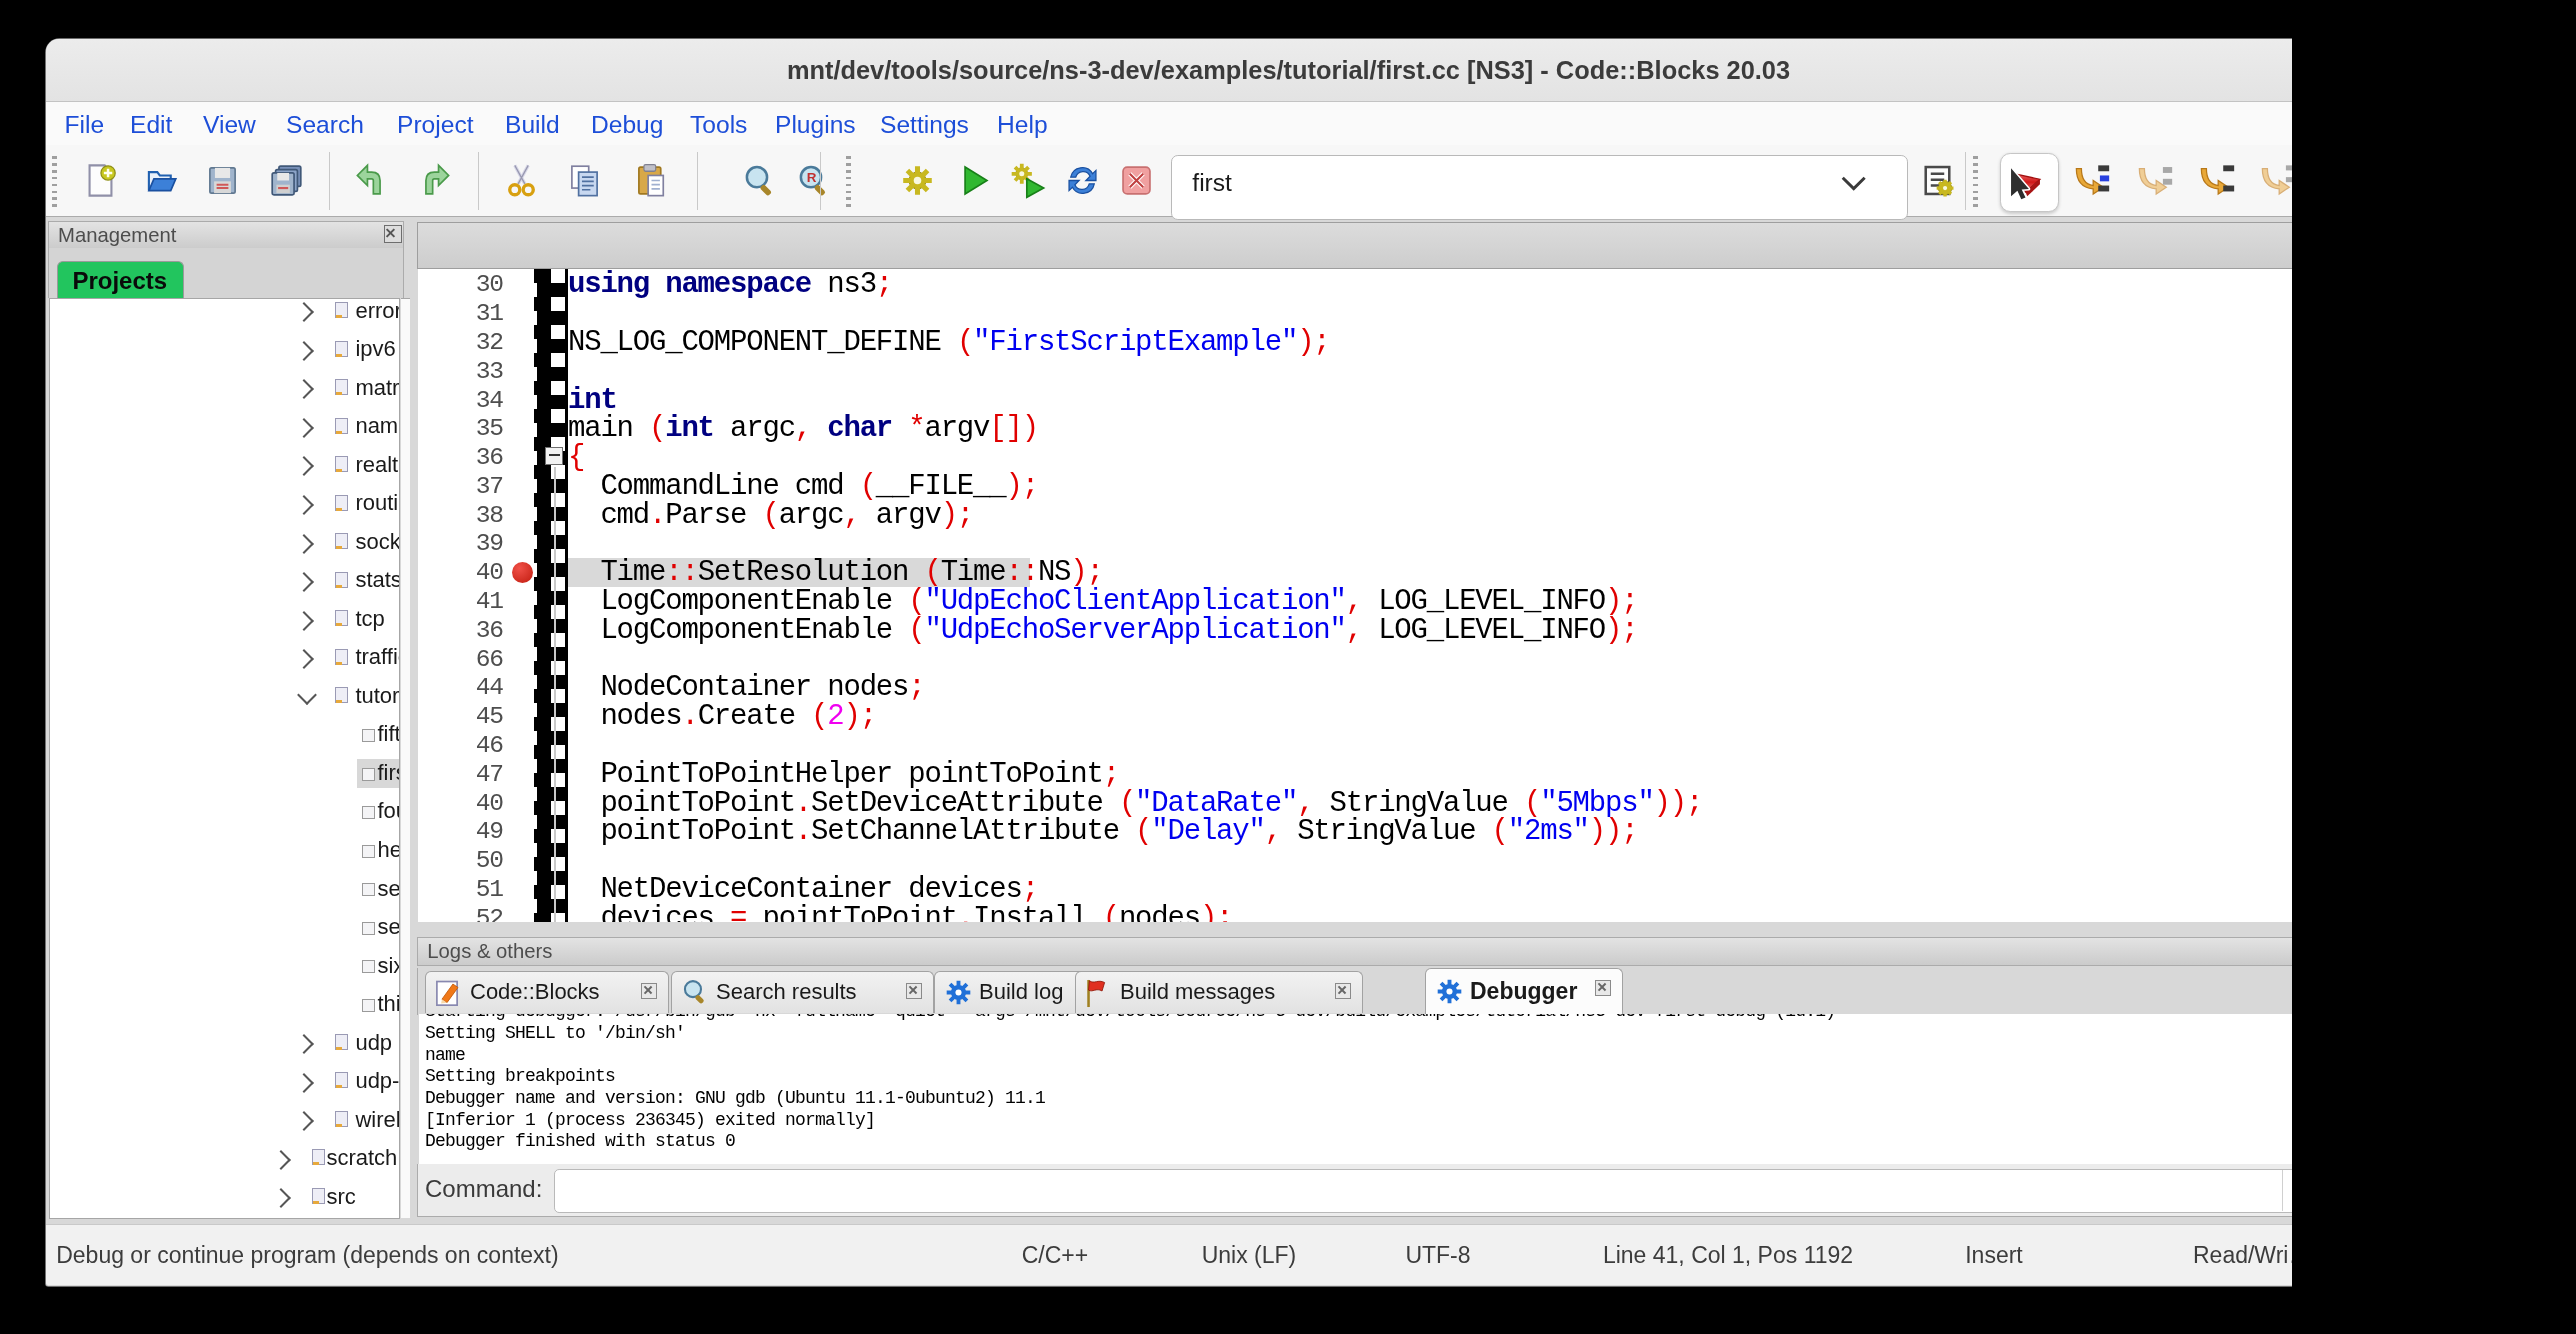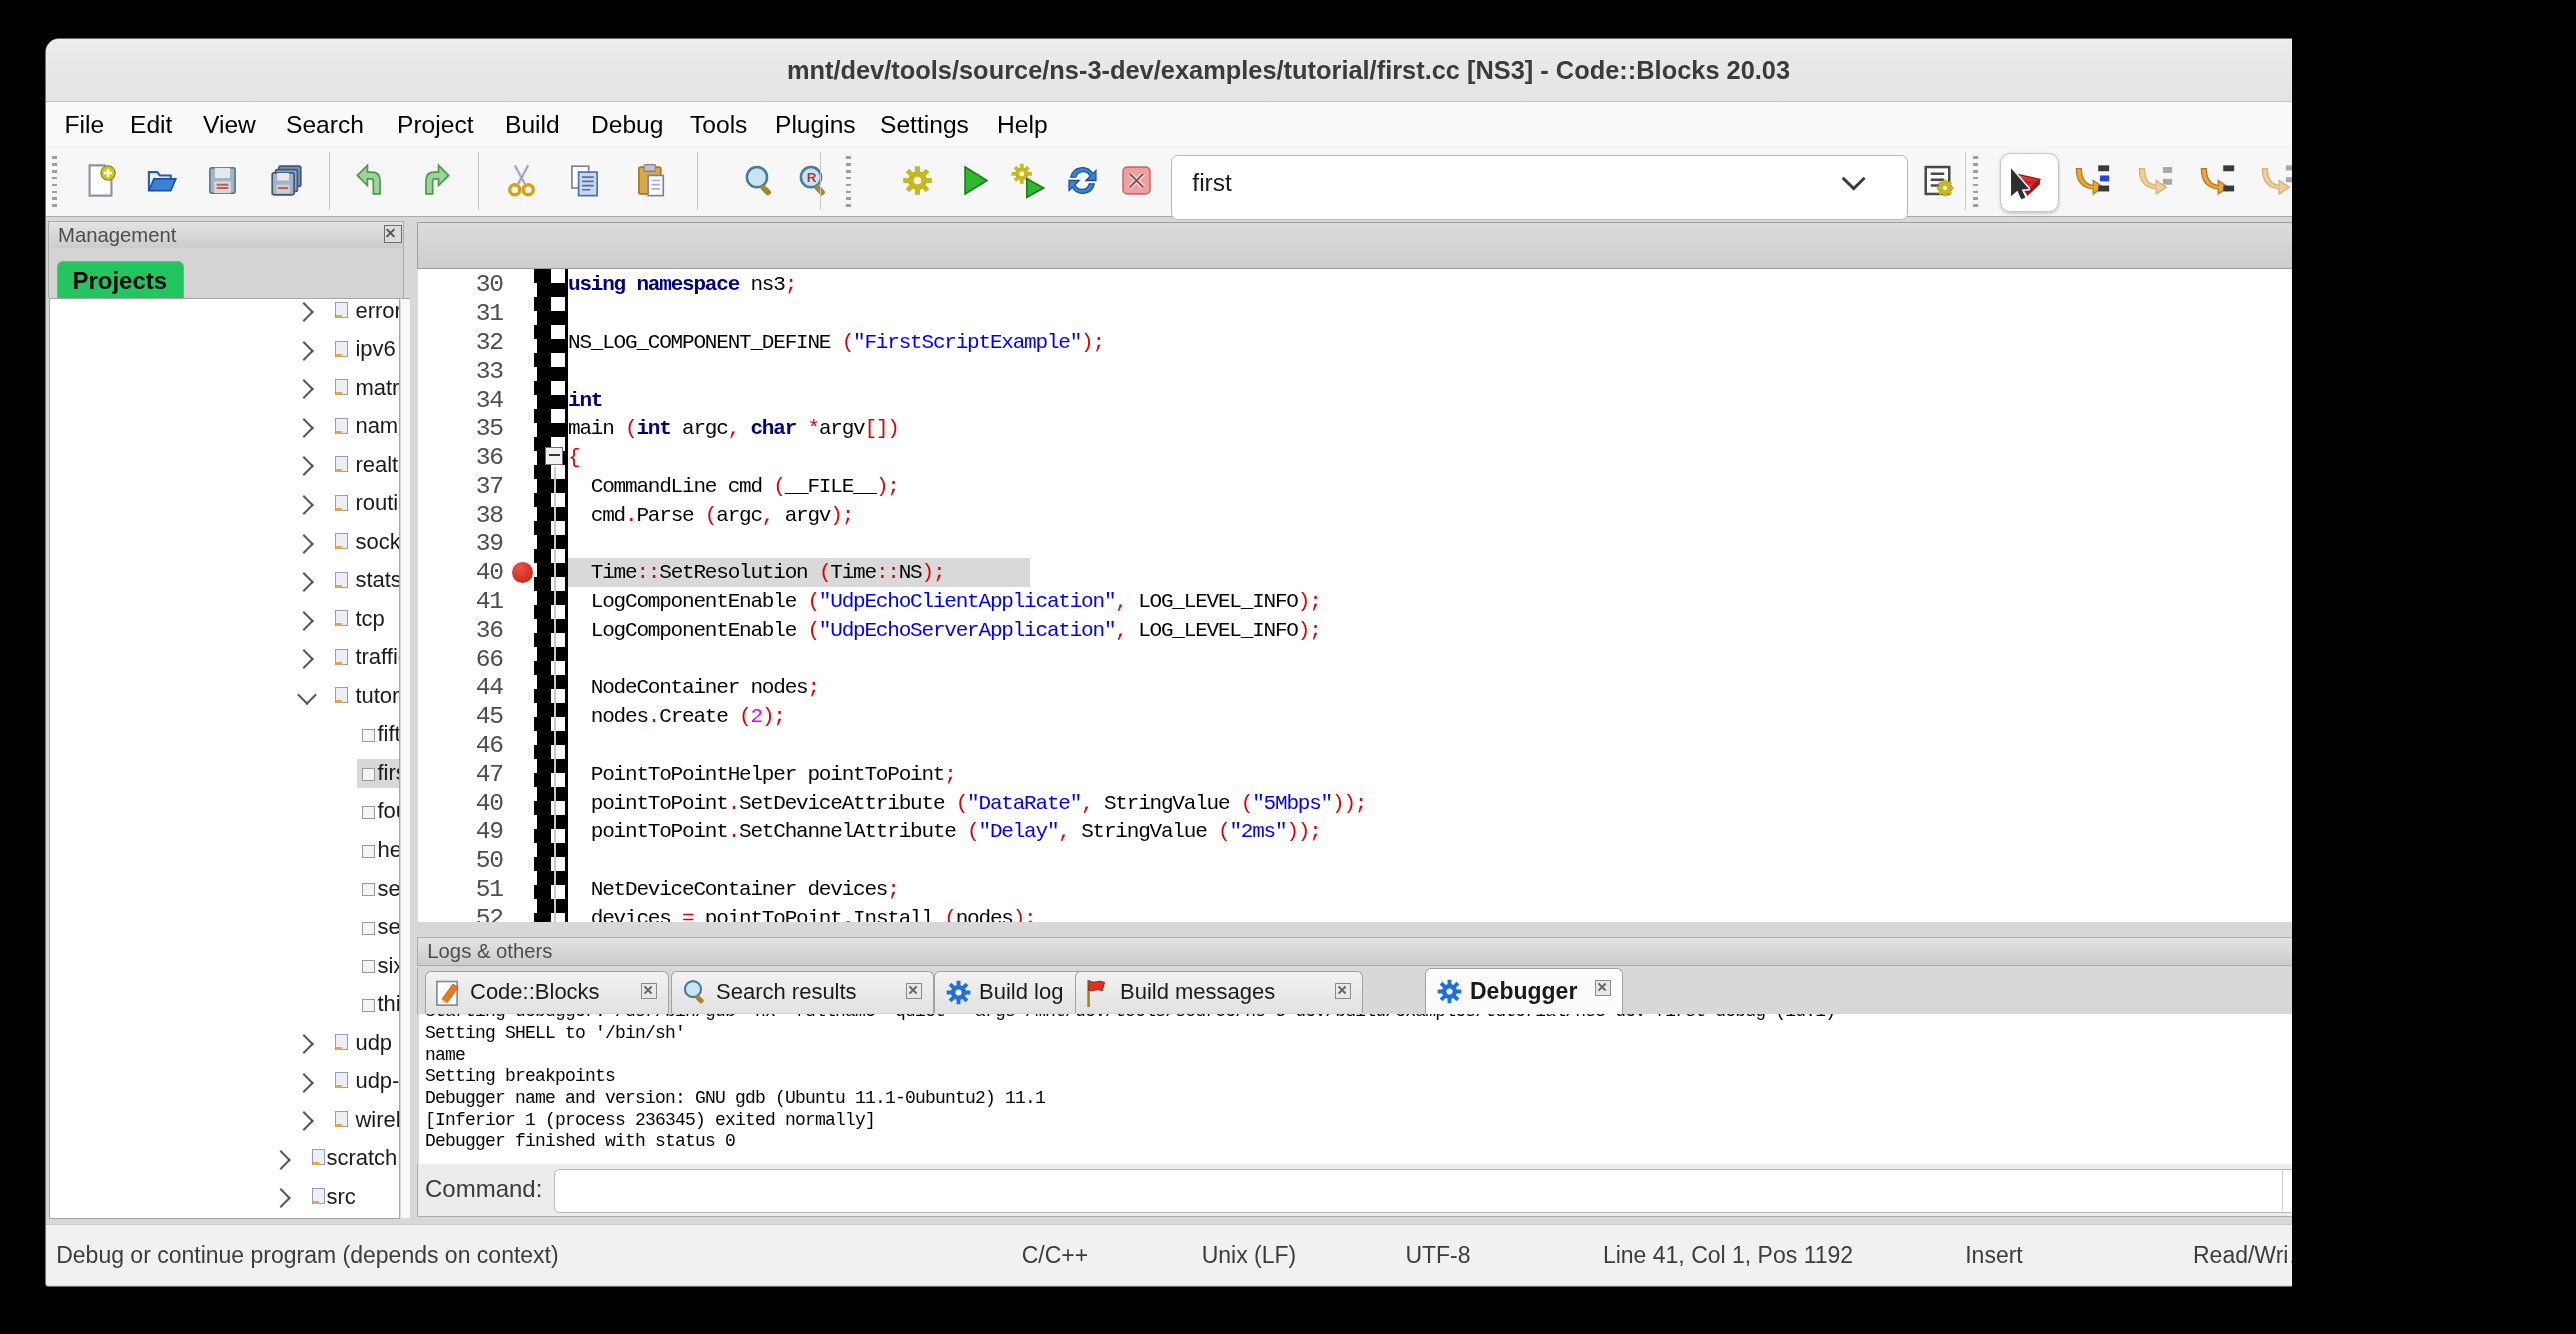--- a/index.html
+++ b/index.html
@@ -8,21 +8,21 @@
 
 #titlebar{left:0;top:0;width:2485px;height:62px;background:linear-gradient(#ECECEC,#E3E3E3);border-radius:12.7px 12.7px 0 0;border-bottom:0.8px solid #C3C3C3;}
 #title{width:2485px;top:17px;text-align:center;font-weight:bold;font-size:25.4px;color:#3B3B3B;}
 #btnmin{left:2317px;top:34px;width:23px;height:3px;background:#3B3B3B;}
 #btnmax{left:2389px;top:20.3px;width:19.5px;height:19.5px;border:1.7px solid #3B3B3B;}
 #btnclose{left:2439px;top:14.4px;width:33px;height:33px;border-radius:50%;background:#E95420;}
 #btnclose:before,#btnclose:after{content:"";position:absolute;left:7.6px;top:15px;width:18px;height:3px;background:#fff;transform:rotate(45deg);}
 #btnclose:after{transform:rotate(-45deg);}
 
 #menubar{left:0;top:63px;width:2485px;height:43px;background:#FAFAFA;}
-.mi{position:absolute;top:8.5px;font-size:24.6px;color:#000000;}
+.mi{position:absolute;top:8.5px;font-size:24.6px;color:#1d4ed8;}
 
 #toolbar{left:0;top:106px;width:2485px;height:71px;background:#F7F7F7;border-bottom:1.7px solid #ABABAB;}
 .grip{position:absolute;top:8.5px;width:5.1px;height:54px;background:repeating-linear-gradient(#F7F7F7 0 2.5px,#9f9f9f 2.5px 5.1px,#F7F7F7 5.1px 6.8px);}
 .tsep{position:absolute;top:6.8px;width:1.3px;height:58px;background:#C9C9C9;}
 .ticon{position:absolute;top:17px;width:37px;height:37px;}
 
 #combo1{left:1125px;top:10.2px;width:735px;height:63px;background:#fff;border:1.3px solid #B9B9B9;border-radius:6.8px;}
 #combo1 span{position:absolute;left:20.3px;top:12.7px;font-size:24.6px;color:#1a1a1a;}
 
 .caption{background:linear-gradient(#E3E3E3,#CBCBCB);border:0.8px solid #ABABAB;}
@@ -37,21 +37,21 @@
 #projtab span{position:absolute;left:14.4px;top:5.1px;font-weight:bold;font-size:24px;color:#0a0a0a;}
 #tree{left:3.4px;top:259px;width:349px;height:919px;background:#fff;border:0.8px solid #A6A6A6;overflow:hidden;}
 .titem{position:absolute;font-size:22px;color:#1a1a1a;white-space:nowrap;}
 .chev{position:absolute;width:12px;height:12px;border-right:2.1px solid #565656;border-top:2.1px solid #565656;}
 .chevr{transform:rotate(45deg);}
 .chevd{transform:rotate(135deg);}
 #edtabs{left:371px;top:183px;width:2111px;height:47px;background:linear-gradient(#DCDCDC,#CDCDCD);border:0.8px solid #9E9E9E;box-sizing:border-box;}
 #edtab{left:379px;top:192px;width:756px;height:39px;background:#FAFAFA;border:0.8px solid #9E9E9E;border-bottom:none;border-radius:6px 6px 0 0;}
 #edtab span{position:absolute;left:15.2px;top:5.1px;font-weight:bold;font-size:23px;color:#000;}
 #edcode{left:372px;top:230px;width:2109px;height:653px;background:#fff;overflow:hidden;}
-.cl{position:absolute;left:150px;font-family:"Liberation Mono",monospace;font-size:21px;letter-spacing:-1.2px;line-height:29px;white-space:pre;color:#000;}
+.cl{position:absolute;left:150px;font-family:"Liberation Mono",monospace;font-size:29px;letter-spacing:-1.2px;line-height:29px;white-space:pre;color:#000;}
 .ln{position:absolute;left:0px;width:85px;text-align:right;font-family:"Liberation Mono",monospace;font-size:24.6px;letter-spacing:-1.1px;line-height:29px;color:#4E4E4E;}
 .k{color:#000080;font-weight:bold;}
 .s{color:#0000F0;}
 .o{color:#E00000;}
 .n{color:#F000F0;}
 #checker{left:116px;top:0px;width:34px;height:653px;background-color:#000;background-image:linear-gradient(#fff 0 50%,rgba(0,0,0,0) 50%),linear-gradient(rgba(0,0,0,0) 0 50%,#fff 50%);background-size:14px 28px,3.4px 28px;background-position:17.4px 0px,0px 0px;background-repeat:repeat-y,repeat-y;}
 #foldline{left:136px;top:198px;width:2.1px;height:455px;background:#C9C9C9;}
 #foldbox{left:127px;top:178px;width:16px;height:16px;background:#F2F2F2;border:1.7px solid #6F6F6F;}
 #foldbox:before{content:"";position:absolute;left:2.5px;top:6.4px;width:11px;height:2.1px;background:#333;}
 #hl40{left:150px;top:289px;width:462px;height:29px;background:#D9D9D9;}

